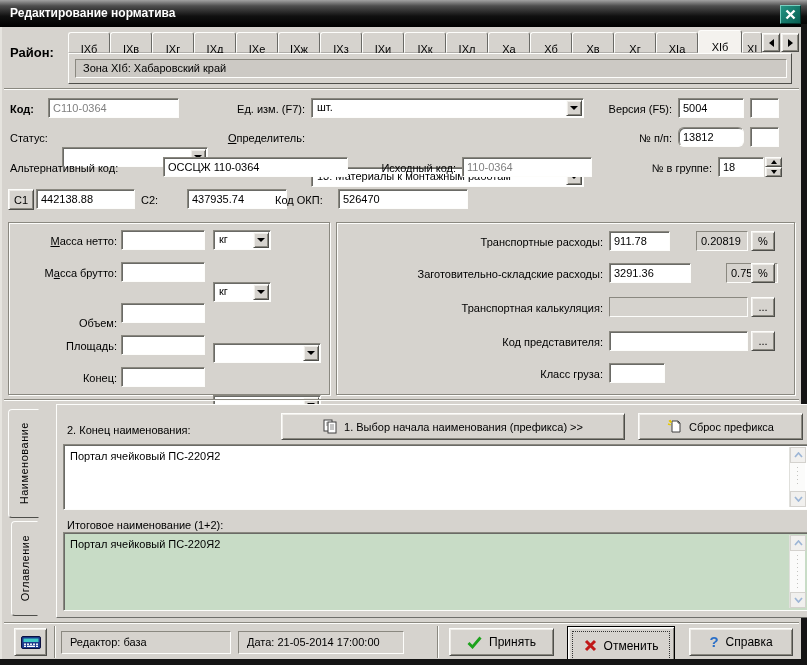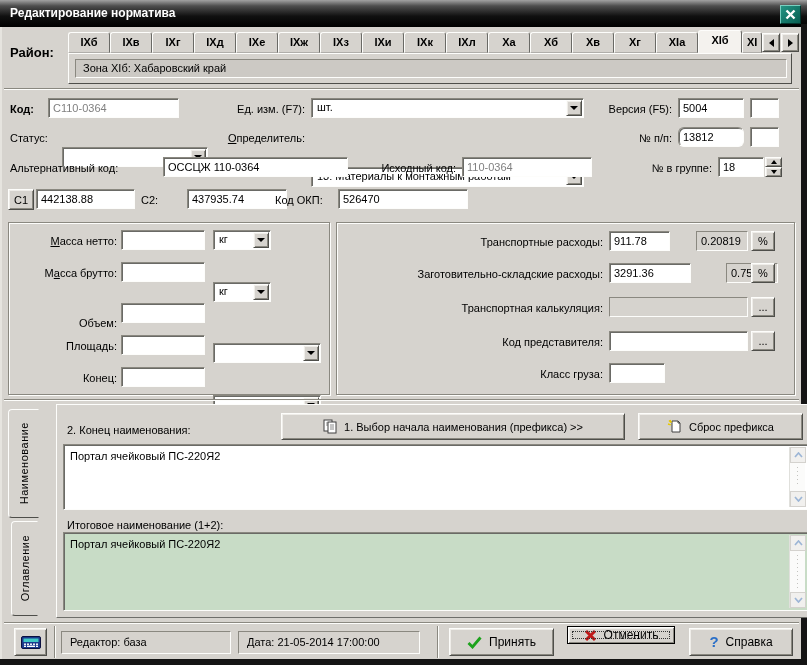--- a/index.html
+++ b/index.html
@@ -40,21 +40,21 @@
 
   
   .edge-left { left:0; top:0; width:2px; height:665px; background:#e6e4df; }
   .edge-right { left:801px; top:24px; width:6px; height:641px; background:#141414; }
   .edge-bottom { left:0; top:659px; width:807px; height:6px; background:#141414; }
 
   
   .tabstrip { left:68px; top:30px; width:694px; height:23px; display:flex; align-items:flex-end; overflow:hidden; }
   .tab { width:42px; height:21px; flex:0 0 auto; background:#d6d3ce;
          border:1px solid; border-color:#fdfdfb #6a6a66 #b0aeaa #fdfdfb;
-         border-radius:3px 3px 0 0; text-align:center; padding-top:3px;font-weight:bold; }
+         border-radius:3px 3px 0 0; text-align:center; padding-top:10px; }
   .tab.active { width:44px; height:23px; background:#f4f2ee; font-size:11px;
                 border-bottom-color:#f4f2ee; }
   .tab.cut { width:20px; overflow:hidden; text-align:left; padding-left:4px; }
   .tabpage { left:68px; top:53px; width:724px; height:31px; background:#d6d3ce;
              border:1px solid; border-color:#fdfdfb #4e4e4a #4e4e4a #fdfdfb; }
   .zonebar { position:absolute; left:6px; top:5px; width:712px; height:19px; background:#ccc9c4;
              border:1px solid; border-color:#8a8880 #fdfdfb #fdfdfb #8a8880;
              padding:2px 0 0 7px; white-space:nowrap; overflow:hidden; }
   .tabscroll { display:flex; align-items:center; justify-content:center; }
 
@@ -361,31 +361,31 @@
           <rect x="12" y="8.5" width="2" height="1.4"></rect>
           <rect x="15" y="8.5" width="2" height="1.4"></rect>
           <rect x="3" y="10.6" width="2" height="1.4"></rect>
           <rect x="6" y="10.6" width="8" height="1.4"></rect>
           <rect x="15" y="10.6" width="2" height="1.4"></rect>
         </g>
       </svg>
   </button>
   <div class="abs vsep" style="left:54px;top:626px;height:32px;"></div>
   <div class="abs spanel" style="left:61px;top:631px;width:170px;height:23px;">Редактор: база</div>
-  <div class="abs spanel" style="left:238px;top:631px;width:182px;height:23px;">Дата: 21-05-2014 17:00:00</div>
+  <div class="abs spanel" style="left:238px;top:631px;width:166px;height:23px;">Дата: 21-05-2014 17:00:00</div>
   <div class="abs vsep" style="left:437px;top:626px;height:32px;"></div>
 
   <button class="abs btn actbtn" style="left:449px;top:628px;width:105px;height:28px;">
     <svg width="15" height="13" viewBox="0 0 15 13">
         <path d="M1.5 7 L5.5 11 L13.5 1.5" stroke="#1ca21c" stroke-width="2.8" fill="none"></path>
       </svg>
     <span>Принять</span>
   </button>
 
-  <button class="abs btn actbtn btn-default" style="left:567px;top:626px;width:108px;height:18px;">
+  <button class="abs btn actbtn btn-default" style="left:567px;top:626px;width:108px;height:39px;">
     <svg width="13" height="13" viewBox="0 0 13 13">
         <path d="M2 2 L11 11 M11 2 L2 11" stroke="#c01818" stroke-width="3" fill="none"></path>
       </svg>
     <span>Отменить</span>
     <span class="focusrect"></span>
   </button>
 
   <button class="abs btn actbtn" style="left:689px;top:628px;width:104px;height:28px;">
     <span class="qmark">?</span>
     <span>Справка</span>

